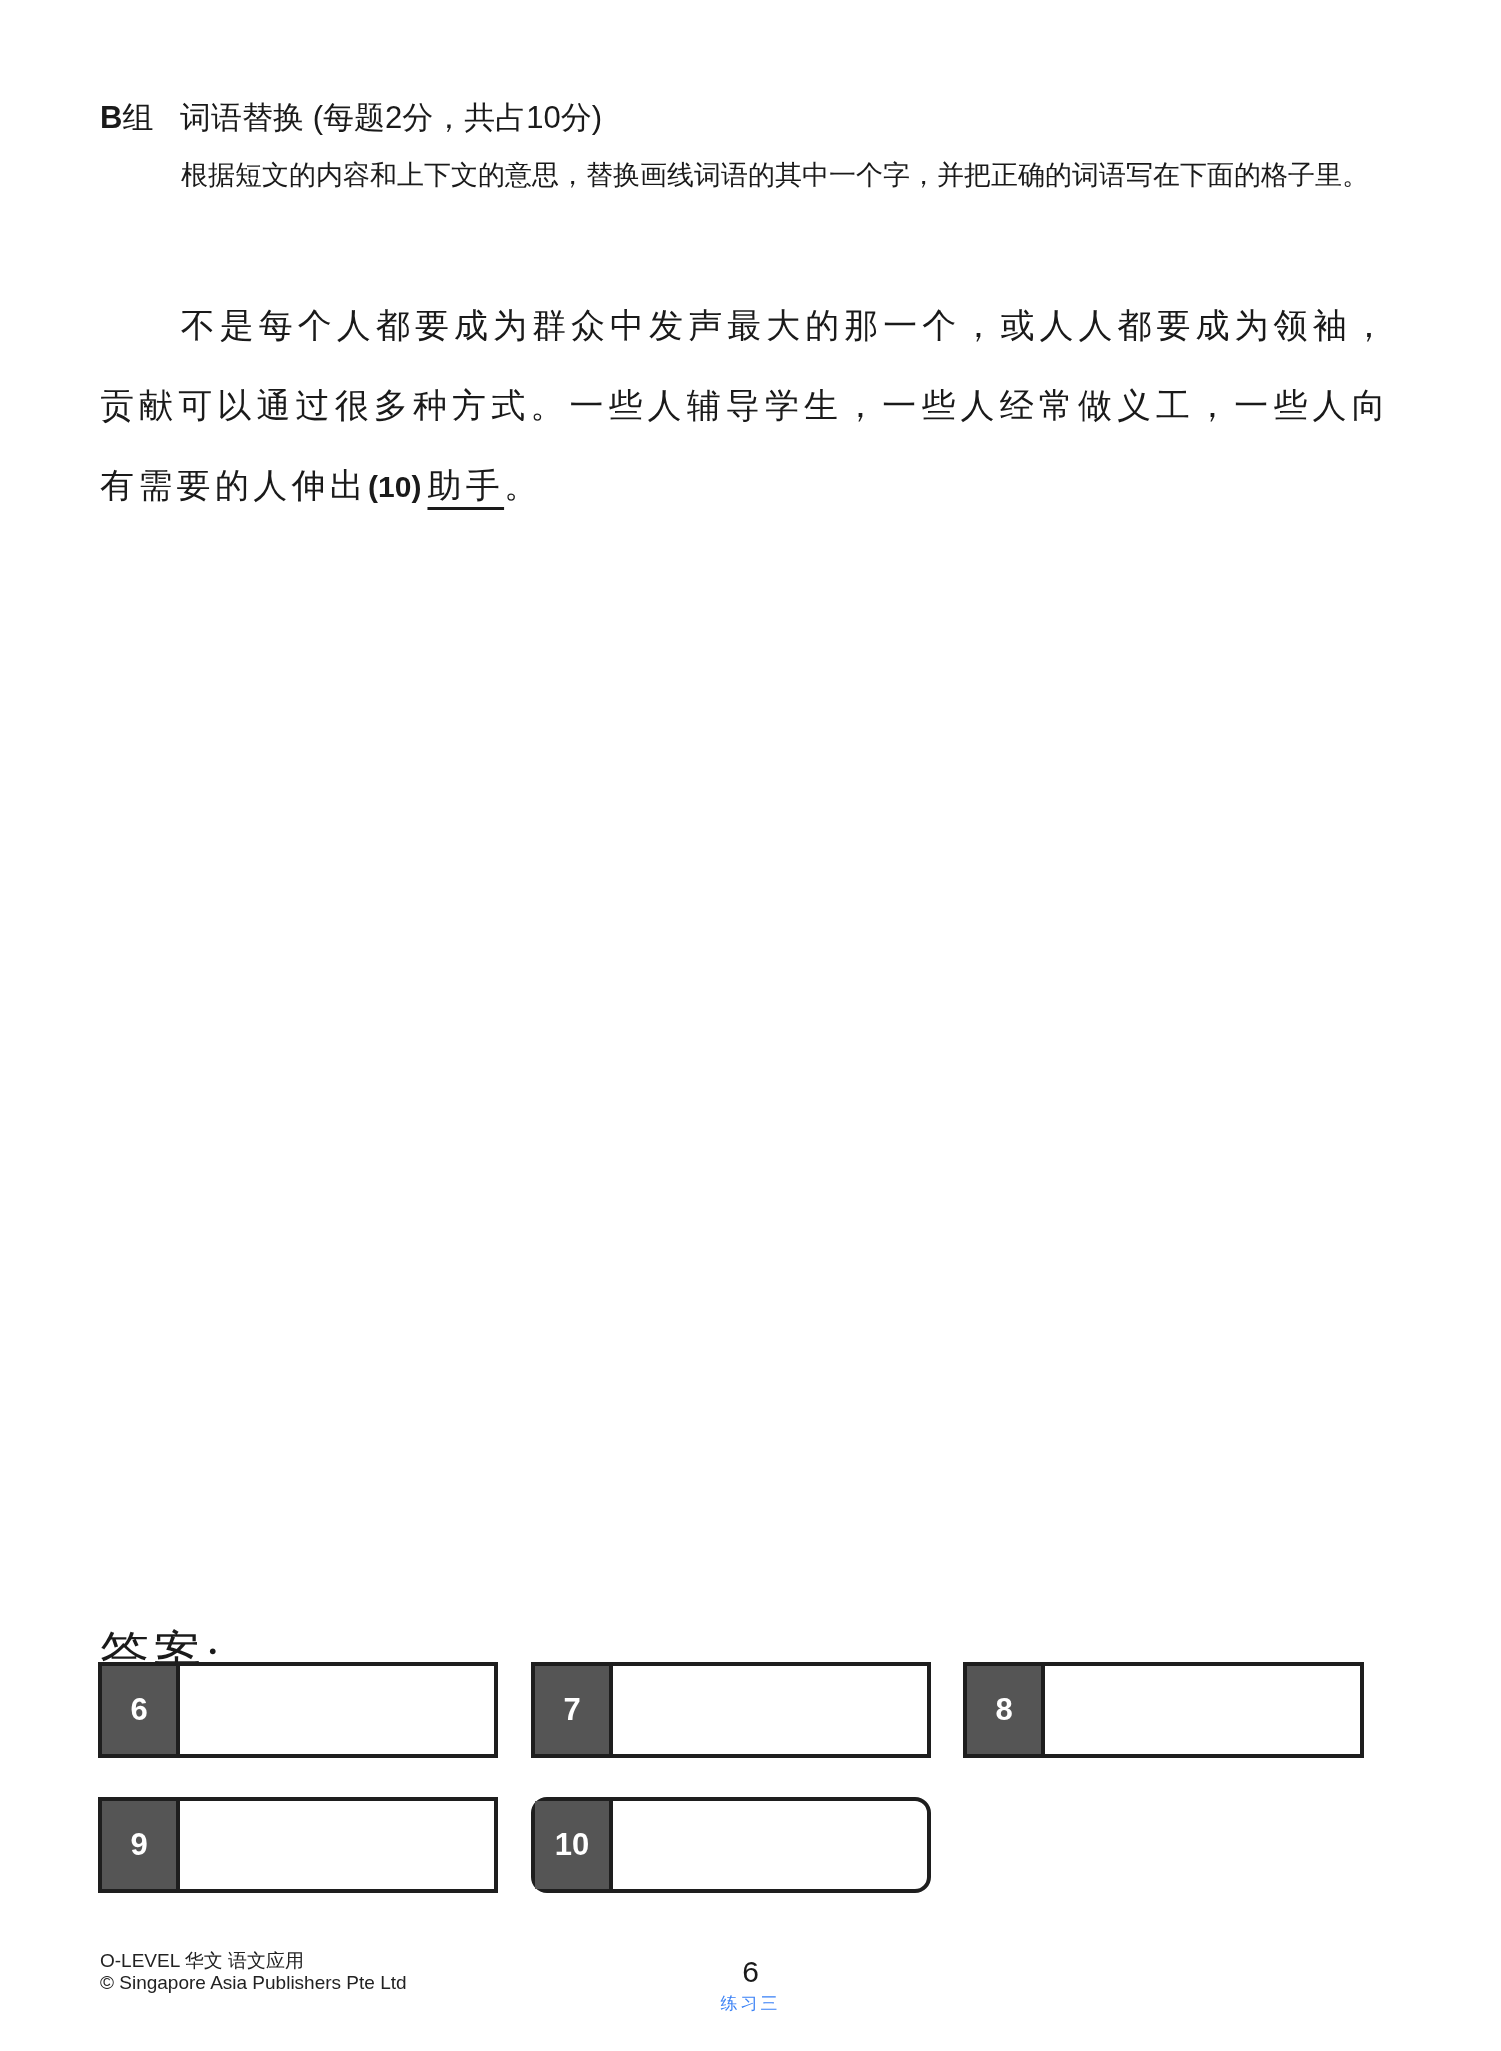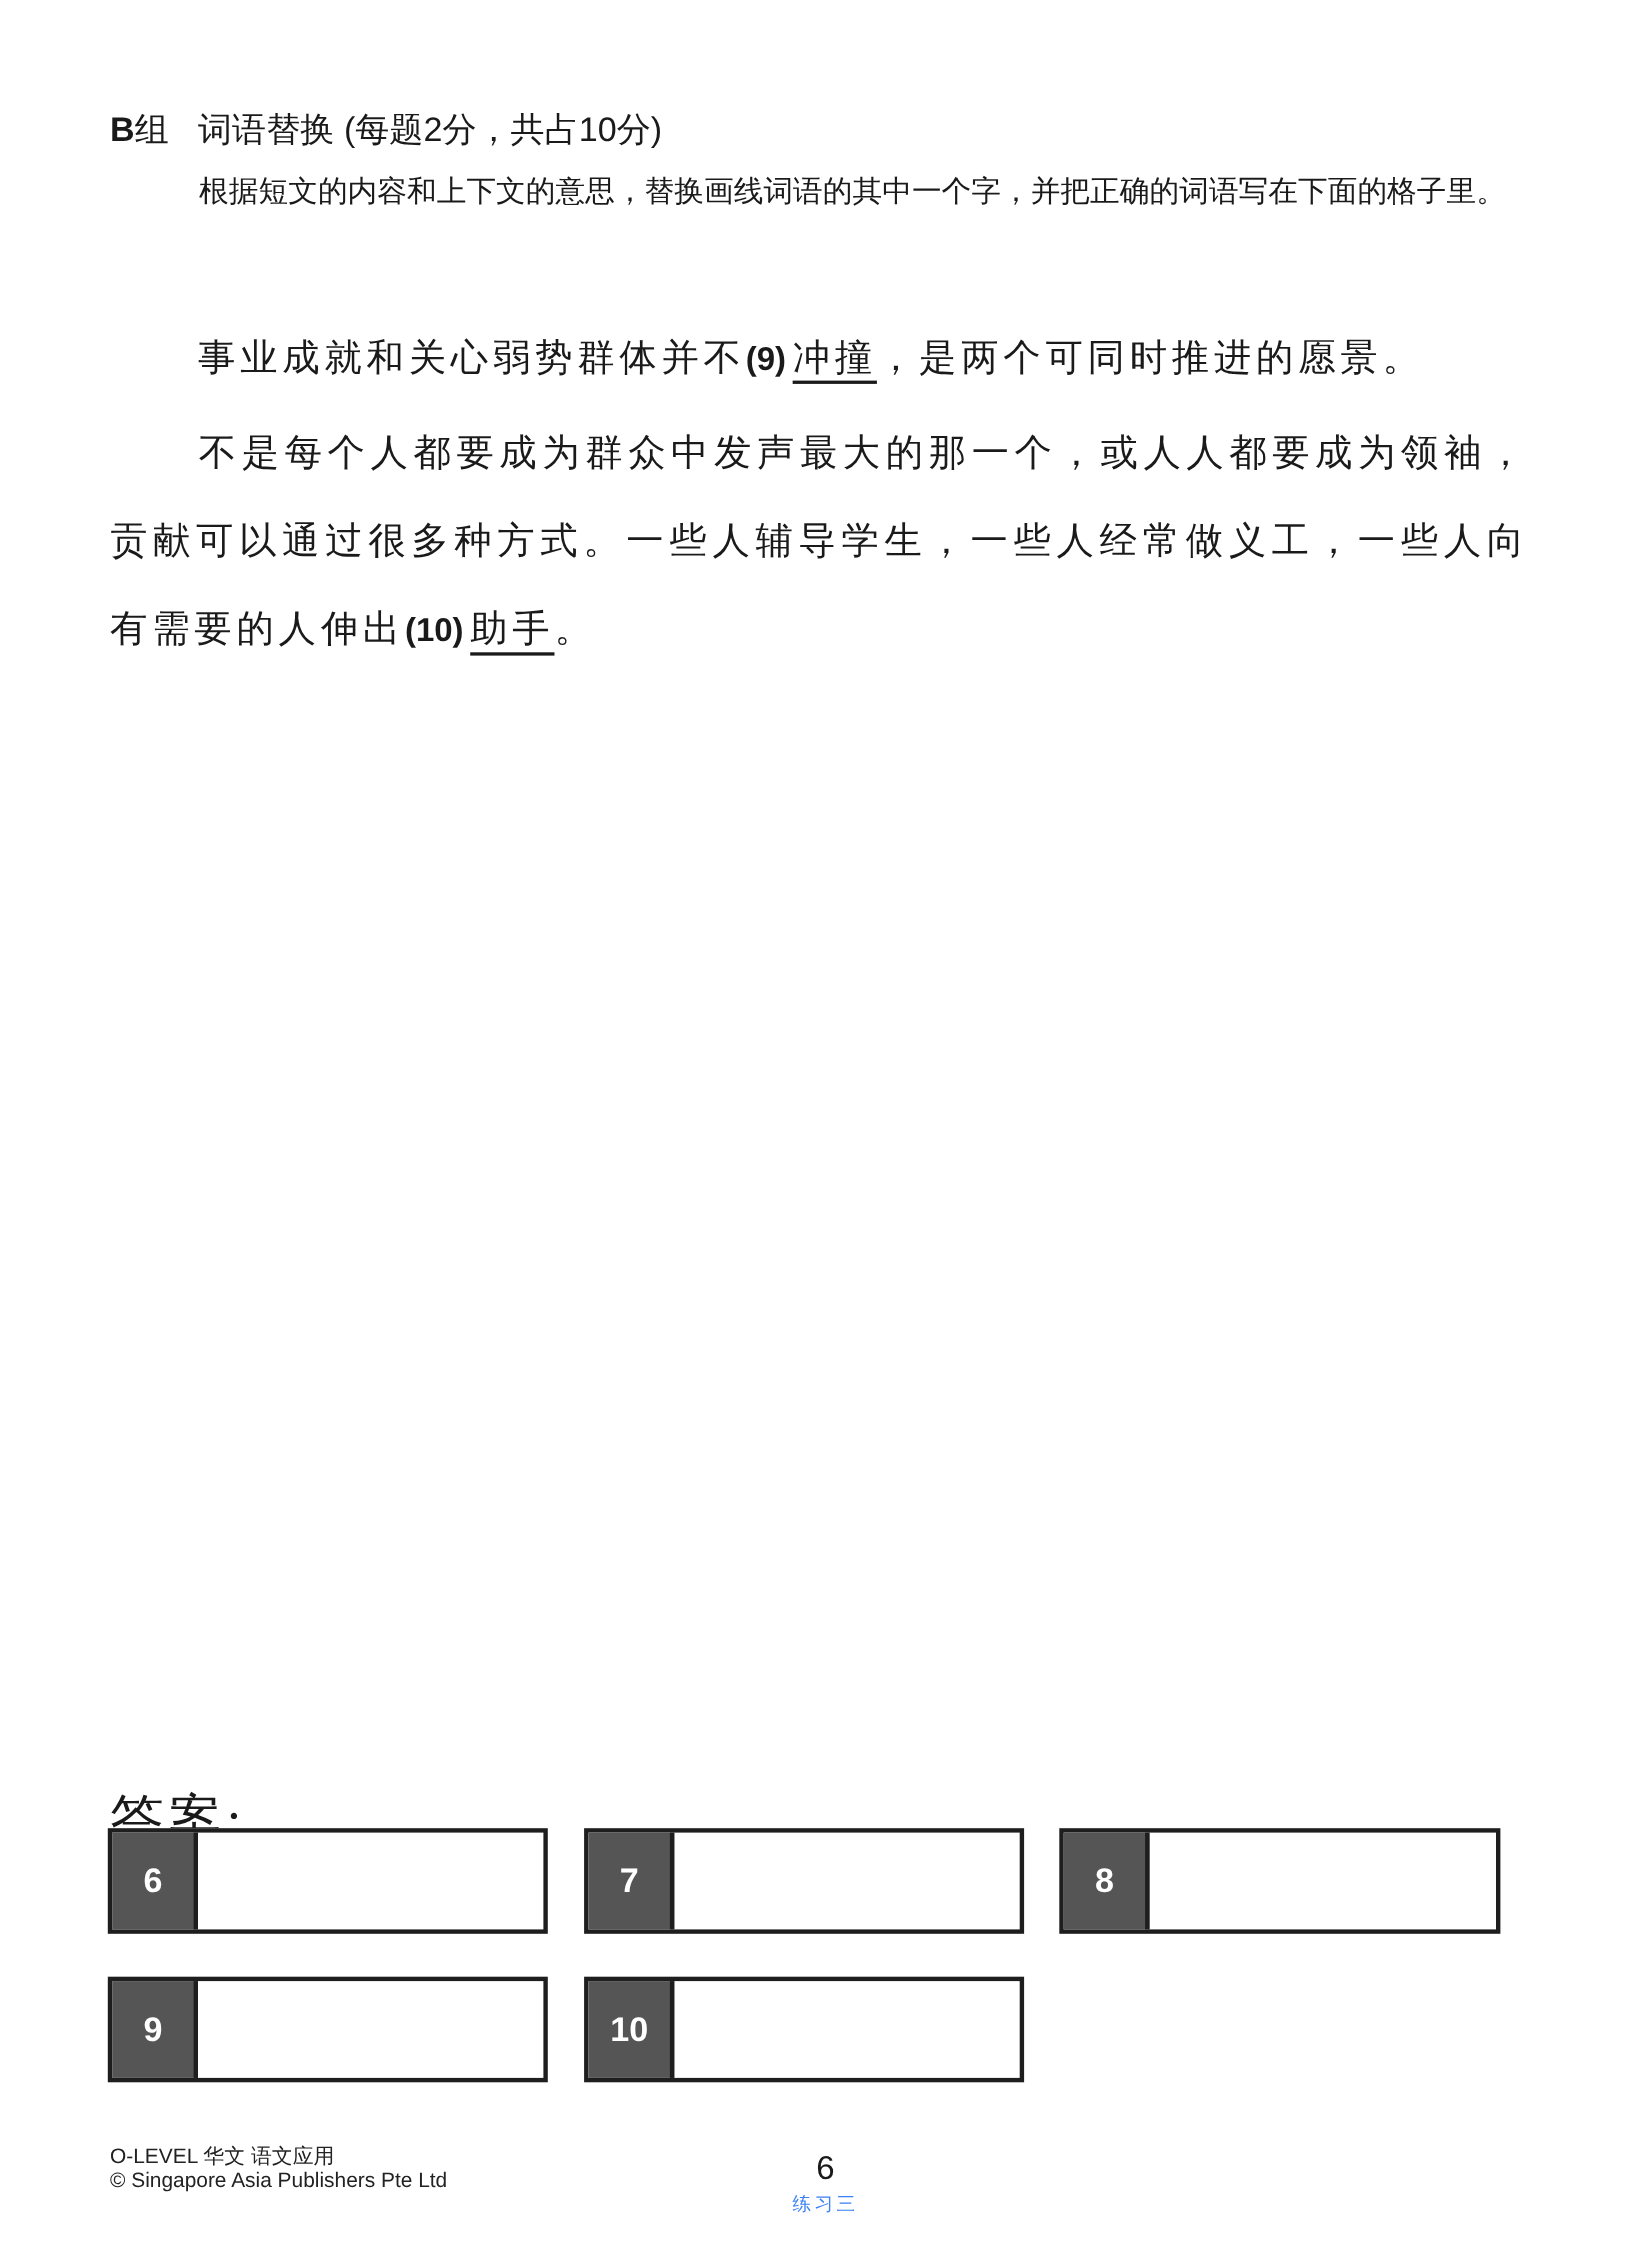--- a/index.html
+++ b/index.html
@@ -52,21 +52,20 @@
 <body>
 
 <div class="abs section-title">
   <span class="tag">B</span><span class="tag-zu">组</span>
   <span>词语替换 (每题2分，共占10分)</span>
 </div>
 
 <div class="abs instructions">根据短文的内容和上下文的意思，替换画线词语的其中一个字，并把正确的词语写在下面的格子里。</div>
 
 <div class="abs passage">
-  <p class="para"><span class="indent"></span><span>事业成就和关心弱势群体并不</span><span class="qnum">(9)</span><span class="uword">冲撞</span><span>，是两个可同时推进的愿景。</span></p>
   <p class="para"><span class="indent"></span><span>不是每个人都要成为群众中发声最大的那一个，或人人都要成为领袖，贡献可以通过很多种方式。一些人辅导学生，一些人经常做义工，一些人向有需要的人伸出</span><span class="qnum">(10)</span><span class="uword">助手</span><span>。</span></p>
 </div>
 
 <div class="abs answers-label">答案:</div>
 
 <div class="ans-box" style="left:98px; top:1662px; width:400px;">
   <div class="ans-num">6</div>
   <div class="ans-field"></div>
 </div>
 <div class="ans-box" style="left:531px; top:1662px; width:400px;">
@@ -74,21 +73,21 @@
   <div class="ans-field"></div>
 </div>
 <div class="ans-box" style="left:963px; top:1662px; width:401px;">
   <div class="ans-num">8</div>
   <div class="ans-field"></div>
 </div>
 <div class="ans-box" style="left:98px; top:1797px; width:400px;">
   <div class="ans-num">9</div>
   <div class="ans-field"></div>
 </div>
-<div class="ans-box" style="left:531px; top:1797px; width:400px;">
+<div class="ans-box" style="left:531px; top:1797px; width:400px;border-radius:16px;">
   <div class="ans-num">10</div>
   <div class="ans-field"></div>
 </div>
 
 <div class="abs footer-left">
   <div>O-LEVEL 华文 语文应用</div>
   <div>© Singapore Asia Publishers Pte Ltd</div>
 </div>
 <div class="abs footer-page">6</div>
 <div class="abs footer-sub">练习三</div>

